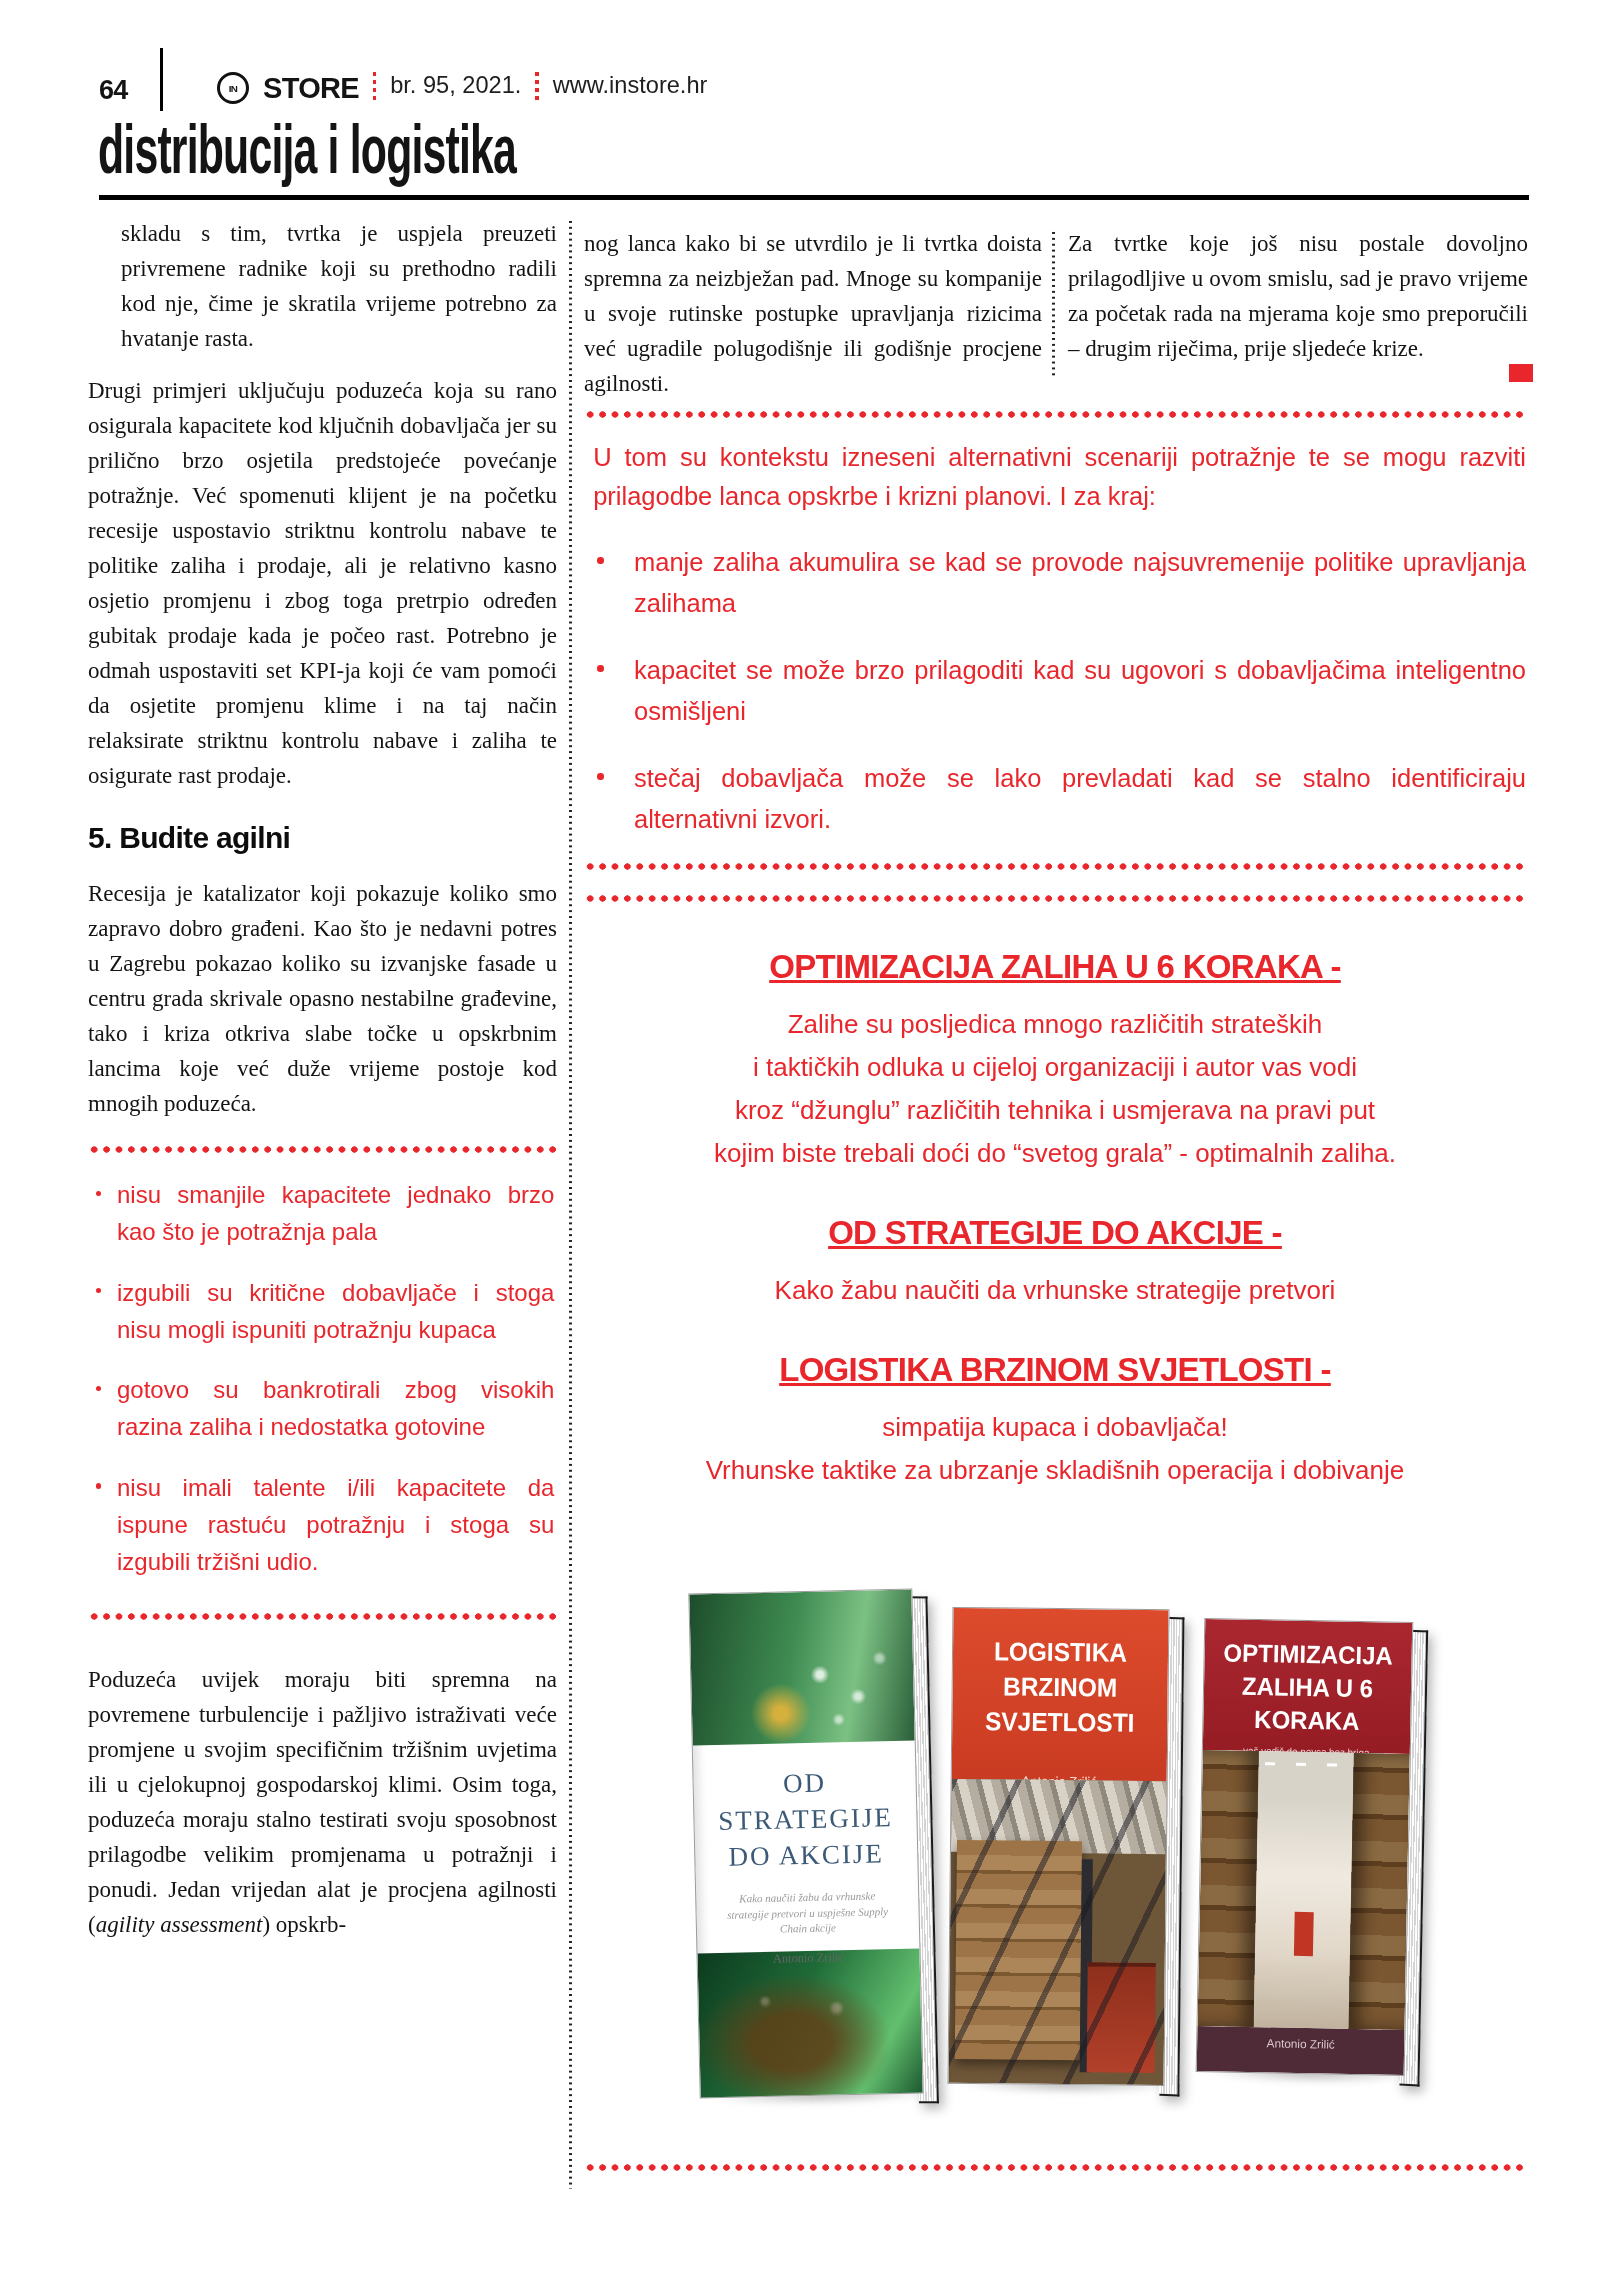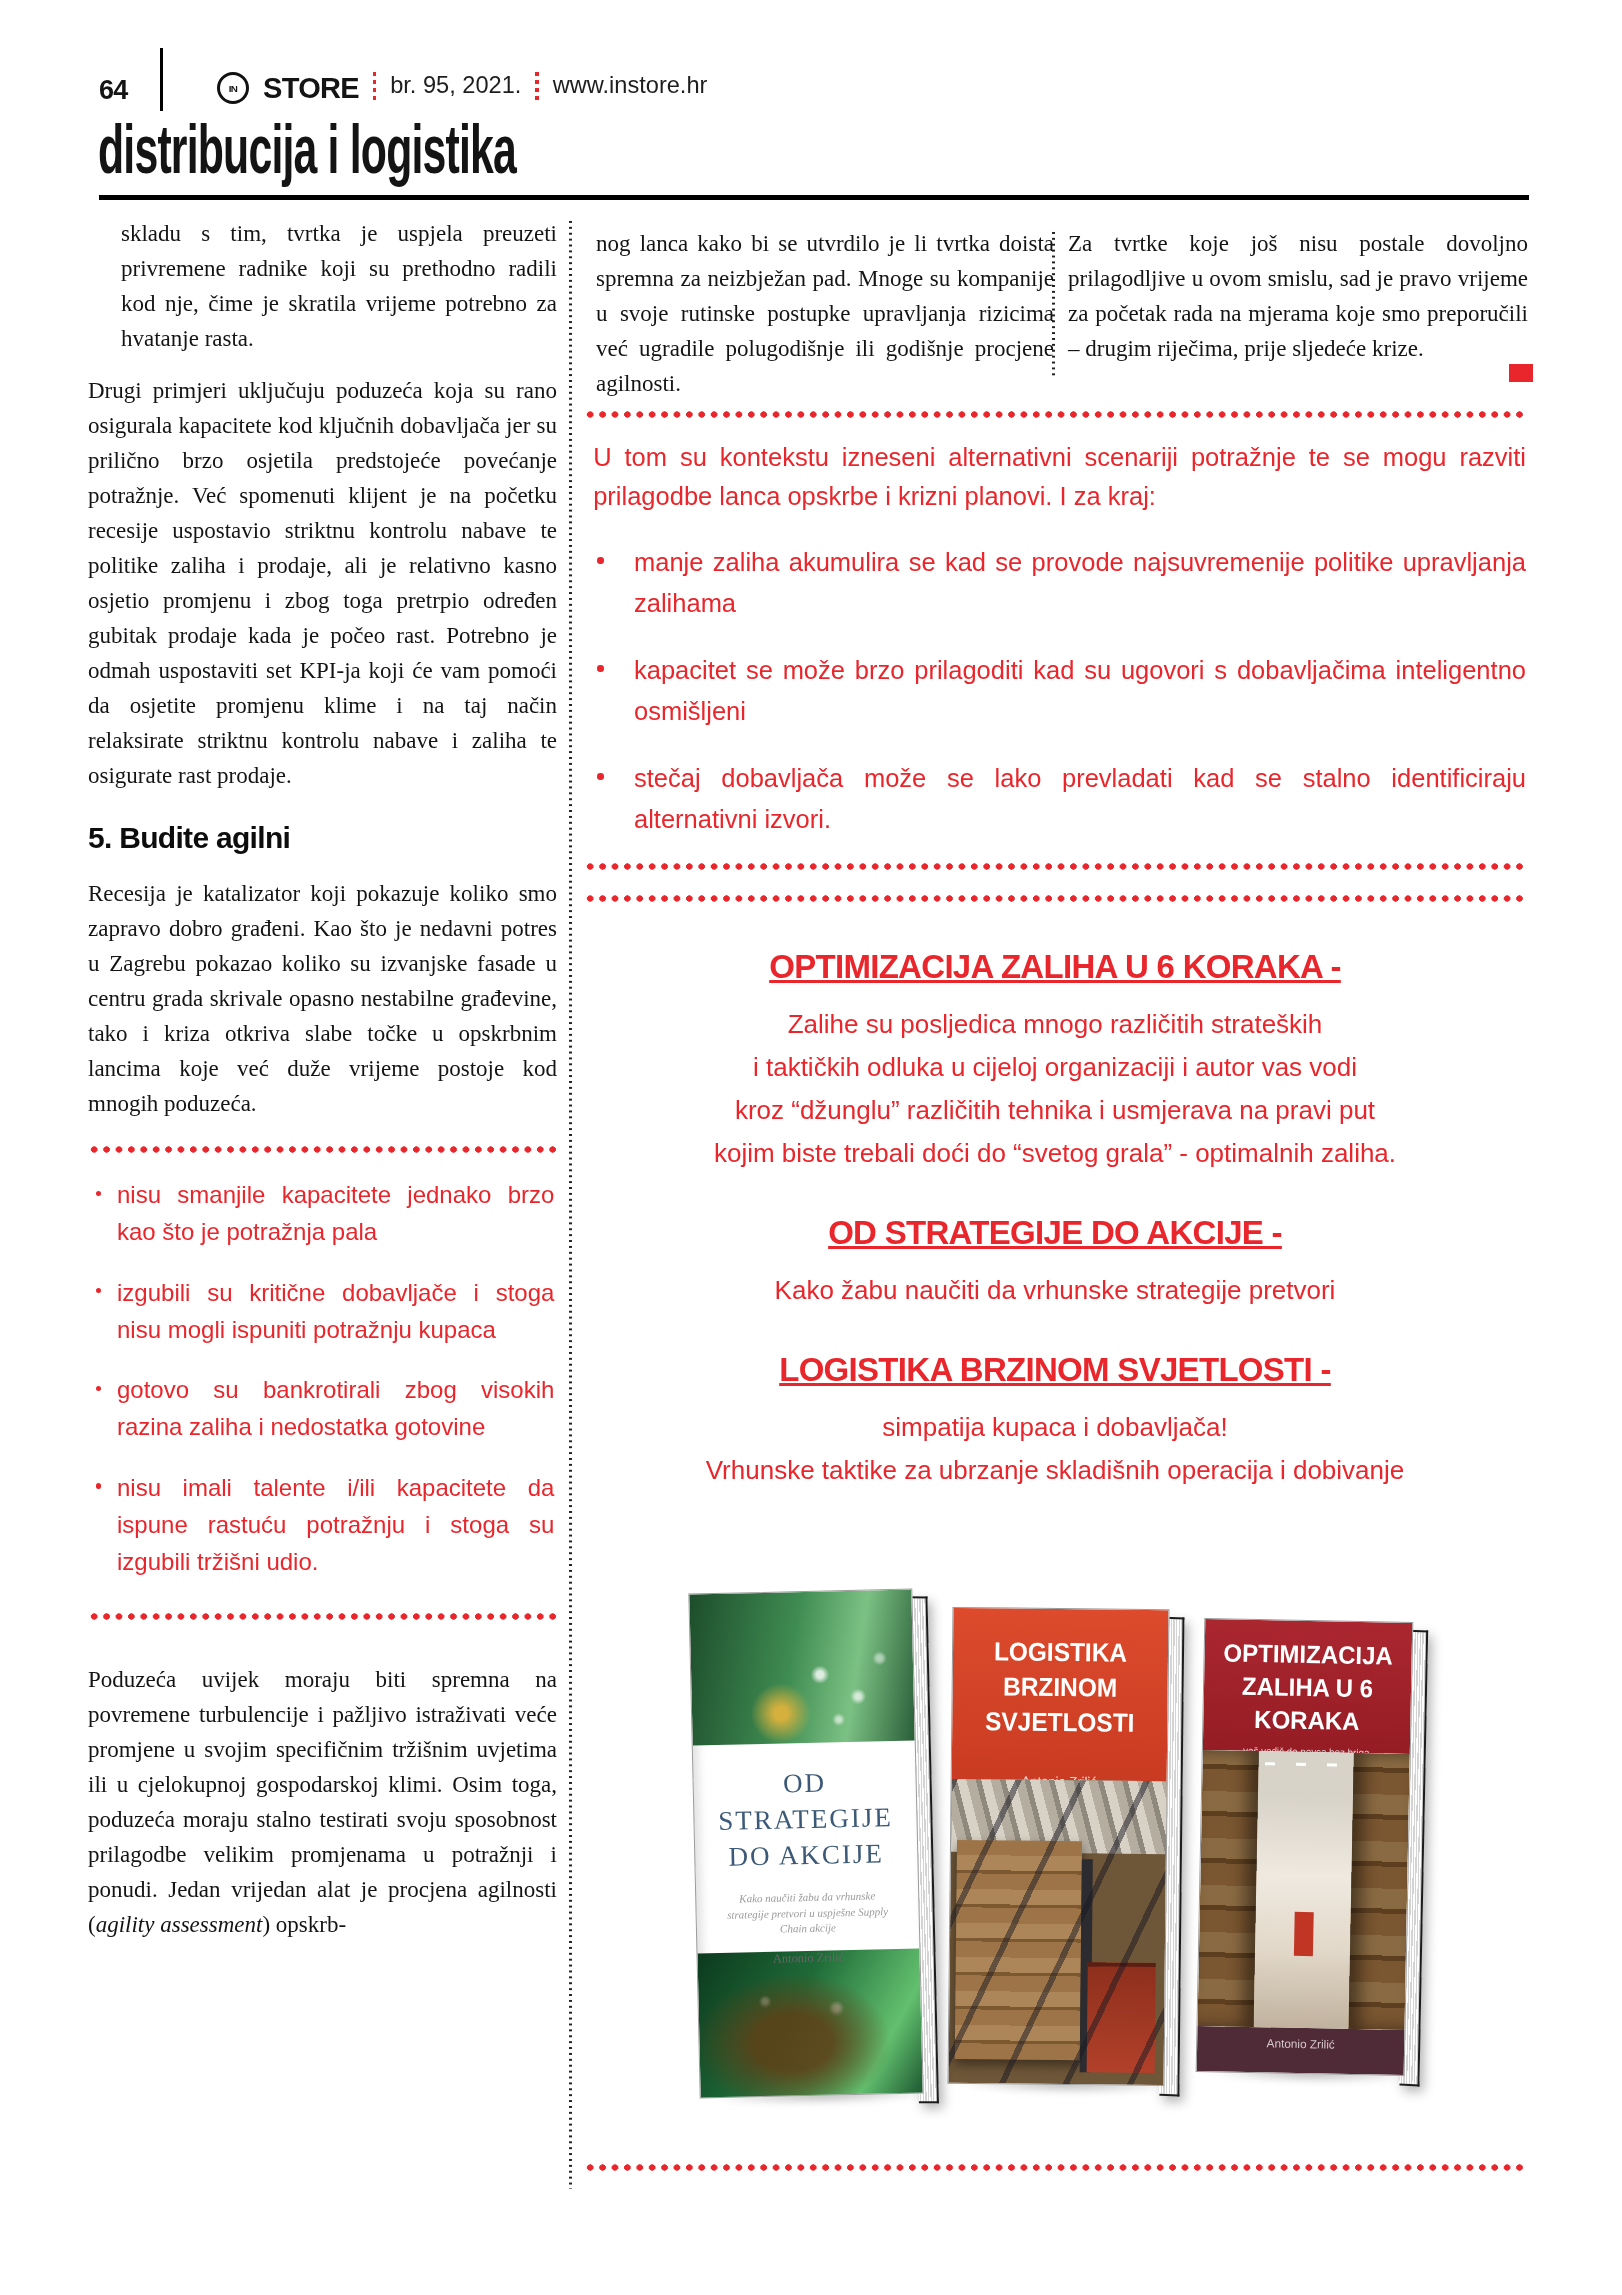--- a/index.html
+++ b/index.html
@@ -194,21 +194,21 @@
       <div class="b">
         <div class="dot"></div>
         <div class="bt">nisu imali talente i/ili kapacitete da ispune rastuću potražnju i stoga su izgubili tržišni udio.</div>
       </div>
       <div class="rdots-h bottom"></div>
     </div>
 
     <p class="after-callout"><span>Poduzeća uvijek moraju biti spremna na povremene turbulencije i pažljivo istraživati veće promjene u svojim specifičnim tržišnim uvjetima ili u cjelokupnoj gospodarskoj klimi. Osim toga, poduzeća moraju stalno testirati svoju sposobnost prilagodbe velikim promjenama u potražnji i ponudi. Jedan vrijedan alat je procjena agilnosti (</span><i>agility assessment</i><span>) opskrb-</span></p>
   </div>
 
-  <div class="col serif" style="left:584px;top:226px;width:458px;margin-left:12px;">
+  <div class="col serif" style="left:584px;top:226px;width:458px;">
     <p>nog lanca kako bi se utvrdilo je li tvrtka doista spremna za neizbježan pad. Mnoge su kompanije u svoje rutinske postupke upravljanja rizicima već ugradile polugodišnje ili godišnje procjene agilnosti.</p>
   </div>
 
   <div class="col serif" style="left:1068px;top:226px;width:460px;">
     <p>Za tvrtke koje još nisu postale dovoljno prilagodljive u ovom smislu, sad je pravo vrijeme za početak rada na mjerama koje smo preporučili – drugim riječima, prije sljedeće krize.</p>
   </div>
   <div class="end-marker"></div>
 
   <div class="hbox">
     <div class="rdots-h"></div>

